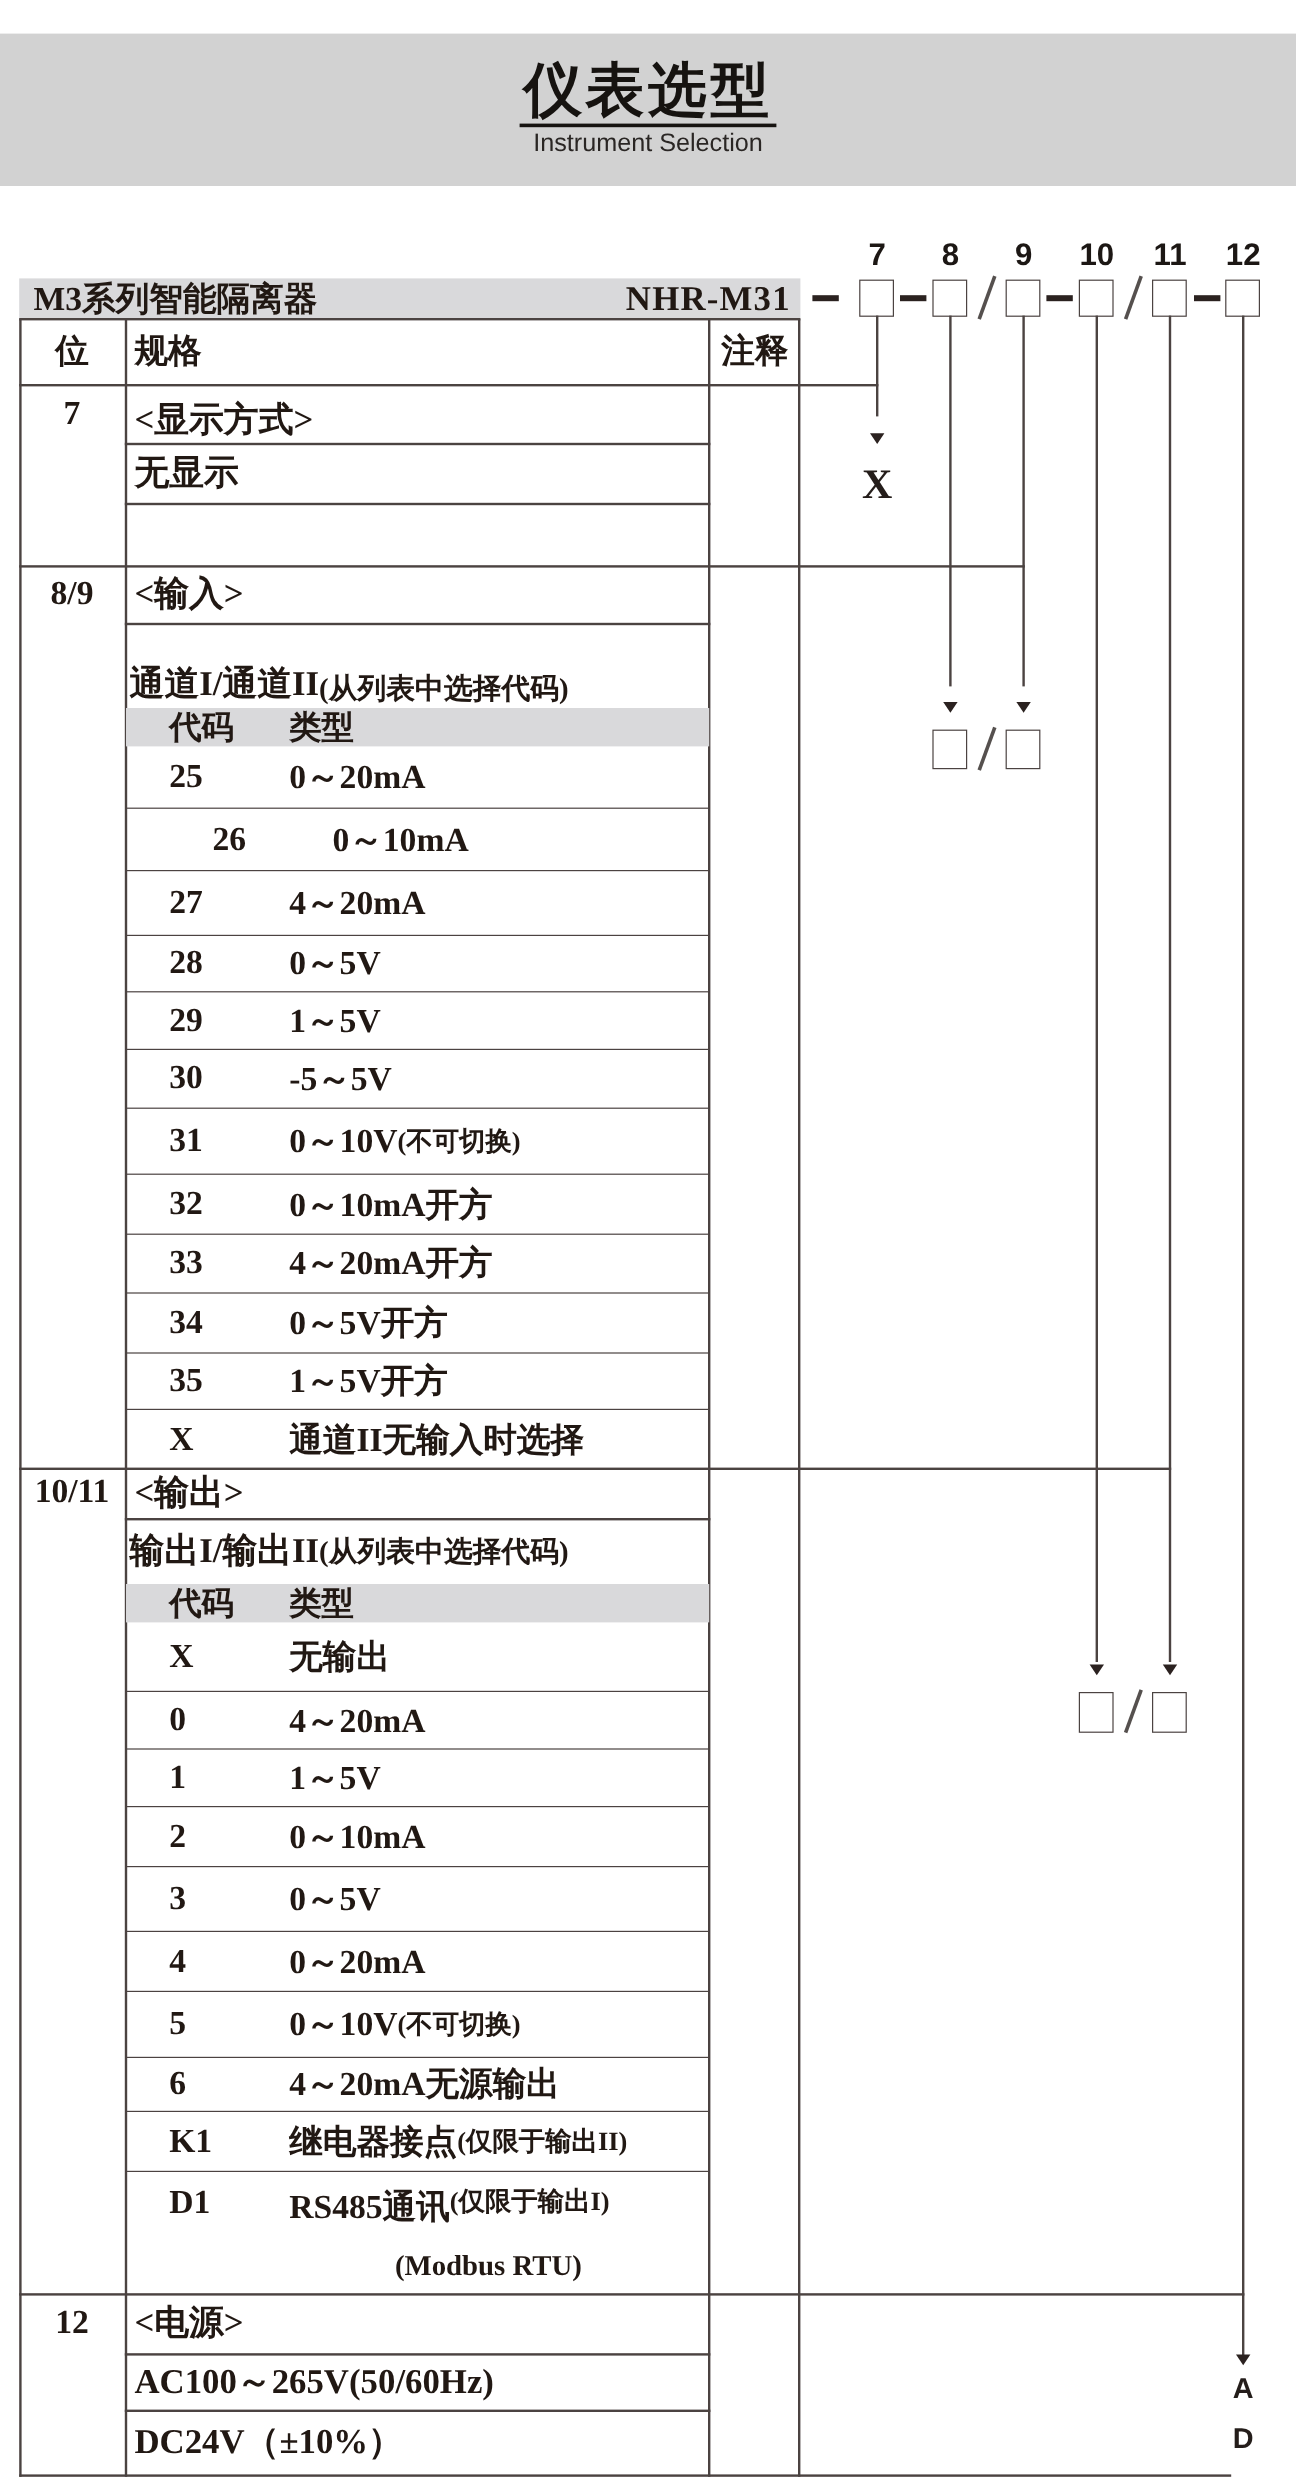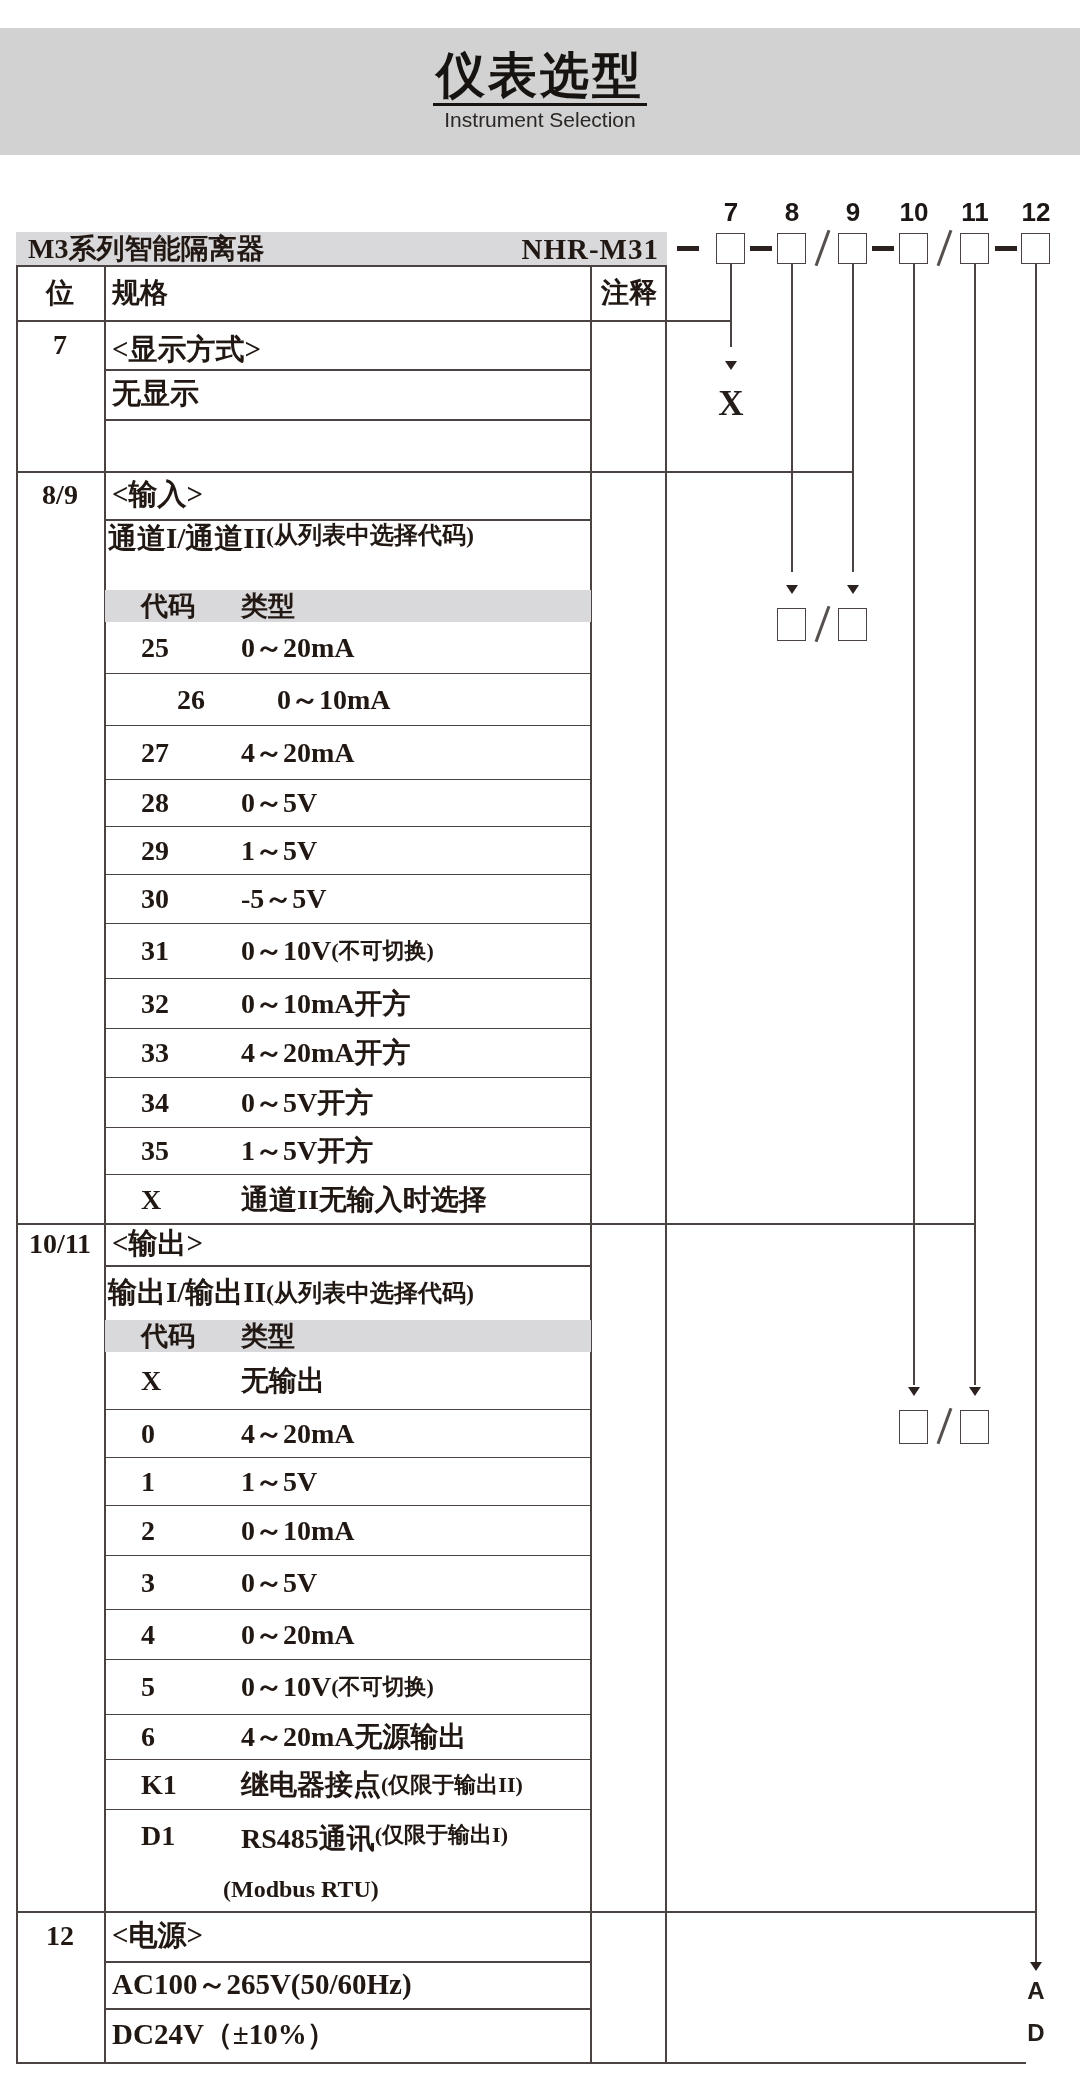--- a/index.html
+++ b/index.html
@@ -3,21 +3,21 @@
 <meta charset="utf-8">
 <style>
   html,body{margin:0;padding:0;background:#ffffff;}
   #page{position:relative;width:1080px;height:2077px;background:#ffffff;overflow:hidden;
         font-family:"Liberation Serif","DejaVu Serif",serif;color:#211813;}
   .hline{position:absolute;height:2px;background:#4b4341;}
   .vline{position:absolute;width:2px;background:#4b4341;}
   
   .banner{position:absolute;left:0;top:28px;width:1080px;height:127px;background:#d2d2d2;
           display:flex;flex-direction:column;align-items:center;justify-content:center;}
-  .banner-title{font-family:Liberation Serif, serif;font-weight:bold;
+  .banner-title{font-family:Liberation Sans, sans-serif;font-weight:bold;
                 font-size:49px;line-height:1.04;color:#161310;letter-spacing:3px;
                 border-bottom:3px solid #161310;padding:0 3px 1px 3px;}
   .banner-sub{font-family:"Liberation Sans","DejaVu Sans",sans-serif;font-size:21px;color:#2a2624;margin-top:2px;}
   
   .posnum{position:absolute;top:197px;width:44px;text-align:center;
           font-family:"Liberation Sans","DejaVu Sans",sans-serif;font-weight:bold;font-size:26px;color:#1c1714;}
   .cbox{position:absolute;width:29px;height:31px;border:1.6px solid #4b4341;box-sizing:border-box;background:#fff;}
   .dash{position:absolute;width:22px;height:5px;background:#2b2220;}
   .slash{position:absolute;width:3px;height:38px;background:#55504e;transform:rotate(20deg);}
   .arrow{position:absolute;width:0;height:0;border-left:6px solid transparent;
@@ -132,21 +132,21 @@
   <div class="poscell" style="top:266px;height:54px;">位</div>
   <div class="spec" style="top:266px;height:54px;font-size:28px;">规格</div>
   <div class="notehdr" style="top:266px;height:54px;">注释</div>
 
   <div class="poscell" style="top:320px;height:49px;">7</div>
   <div class="spec" style="top:320px;height:59px;">&lt;显示方式&gt;</div>
   <div class="spec" style="top:369px;height:50px;">无显示</div>
 
   <div class="poscell" style="top:471px;height:48px;">8/9</div>
   <div class="spec" style="top:471px;height:48px;">&lt;输入&gt;</div>
-  <div class="specsub" style="top:519px;height:71px;align-items:flex-start;">
+  <div class="specsub" style="top:519px;height:71px;align-items:flex-end;">
     <span class="main">通道I/通道II</span>
       <span class="note">(从列表中选择代码)</span>
   </div>
   <div class="graybar" style="top:590px;">
     <span class="ccell hdrcell">代码</span>
     <span class="hdrcell">类型</span>
   </div>
   <div class="rows" style="top:622px;">
     <div class="crow" style="height:52px;">
         <span class="ccell">25</span>
@@ -247,21 +247,21 @@
         <span class="ccell">K1</span>
         <span class="tcell">继电器接点</span>
         <span class="tnote">(仅限于输出II)</span>
       </div>
     <div class="crow last" style="height:103px;flex-direction:column;align-items:stretch;justify-content:center;">
       <div style="display:flex;align-items:flex-start;">
         <span class="ccell">D1</span>
           <span class="tcell">RS485通讯</span>
           <span class="tnote">(仅限于输出I)</span>
       </div>
-      <div style="display:flex;margin-left:118px;margin-top:18px;">
+      <div style="display:flex;margin-left:118px;margin-top:18px;justify-content:center;">
         <span class="tnote" style="font-size:24px;">(Modbus RTU)</span>
       </div>
     </div>
   </div>
 
   <div class="poscell" style="top:1911px;height:50px;">12</div>
   <div class="spec" style="top:1911px;height:50px;">&lt;电源&gt;</div>
   <div class="spec" style="top:1961px;height:47px;">AC100～265V(50/60Hz)</div>
   <div class="spec" style="top:2008px;height:54px;">DC24V（±10%）</div>
 

